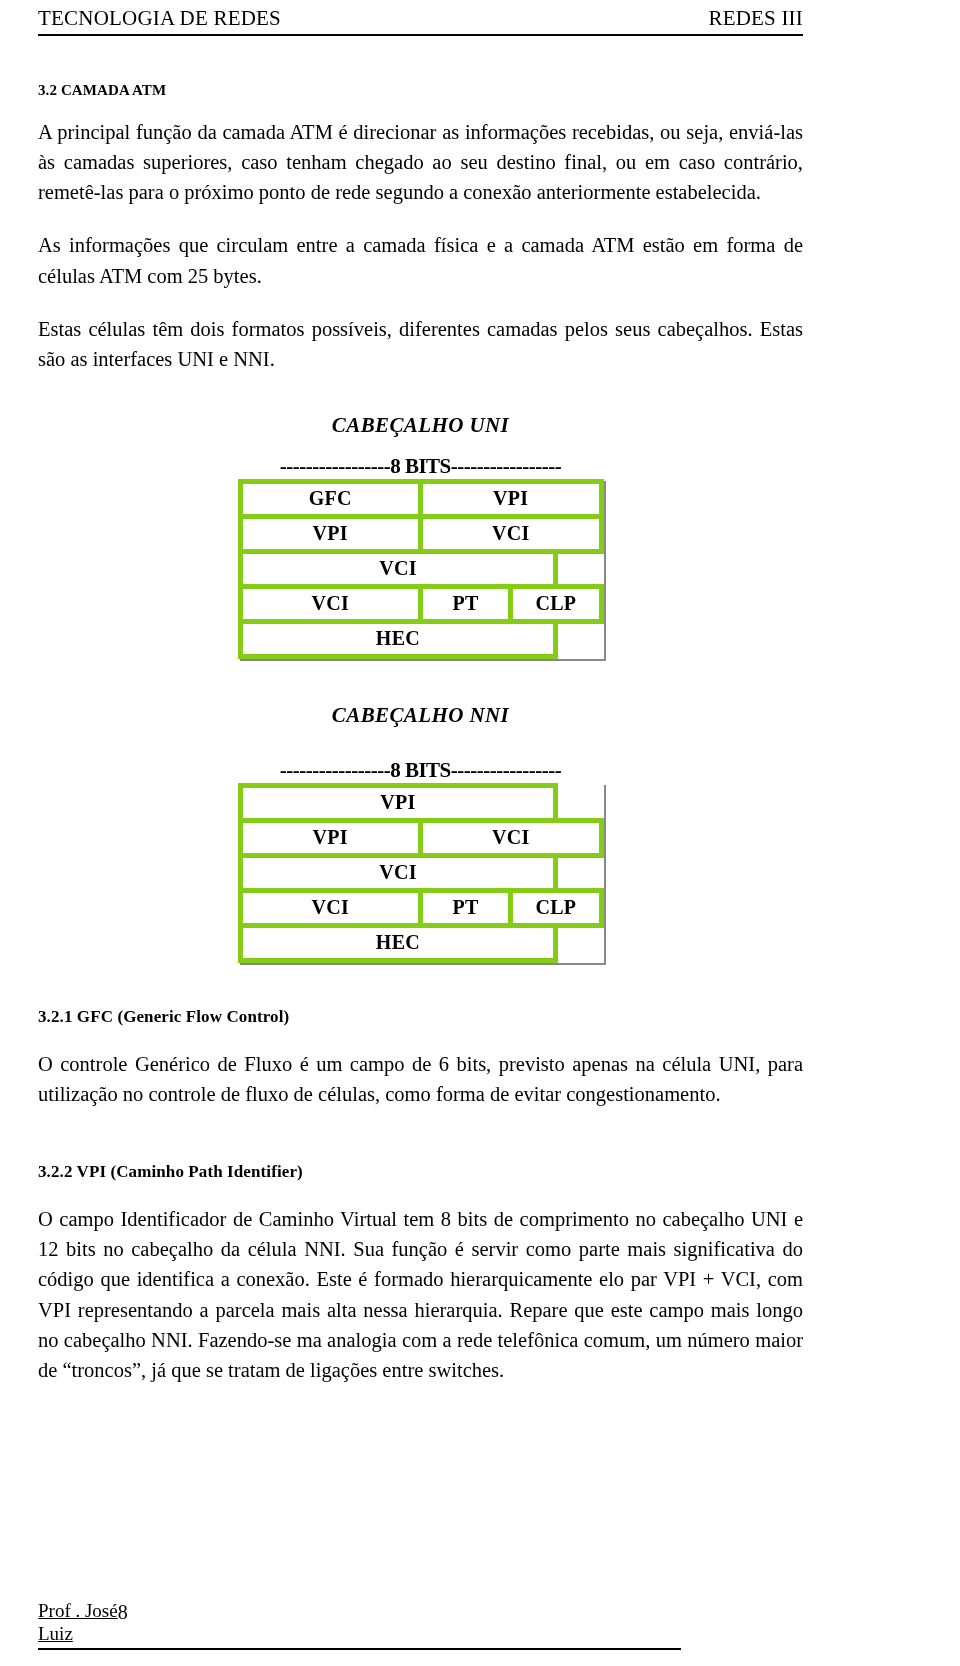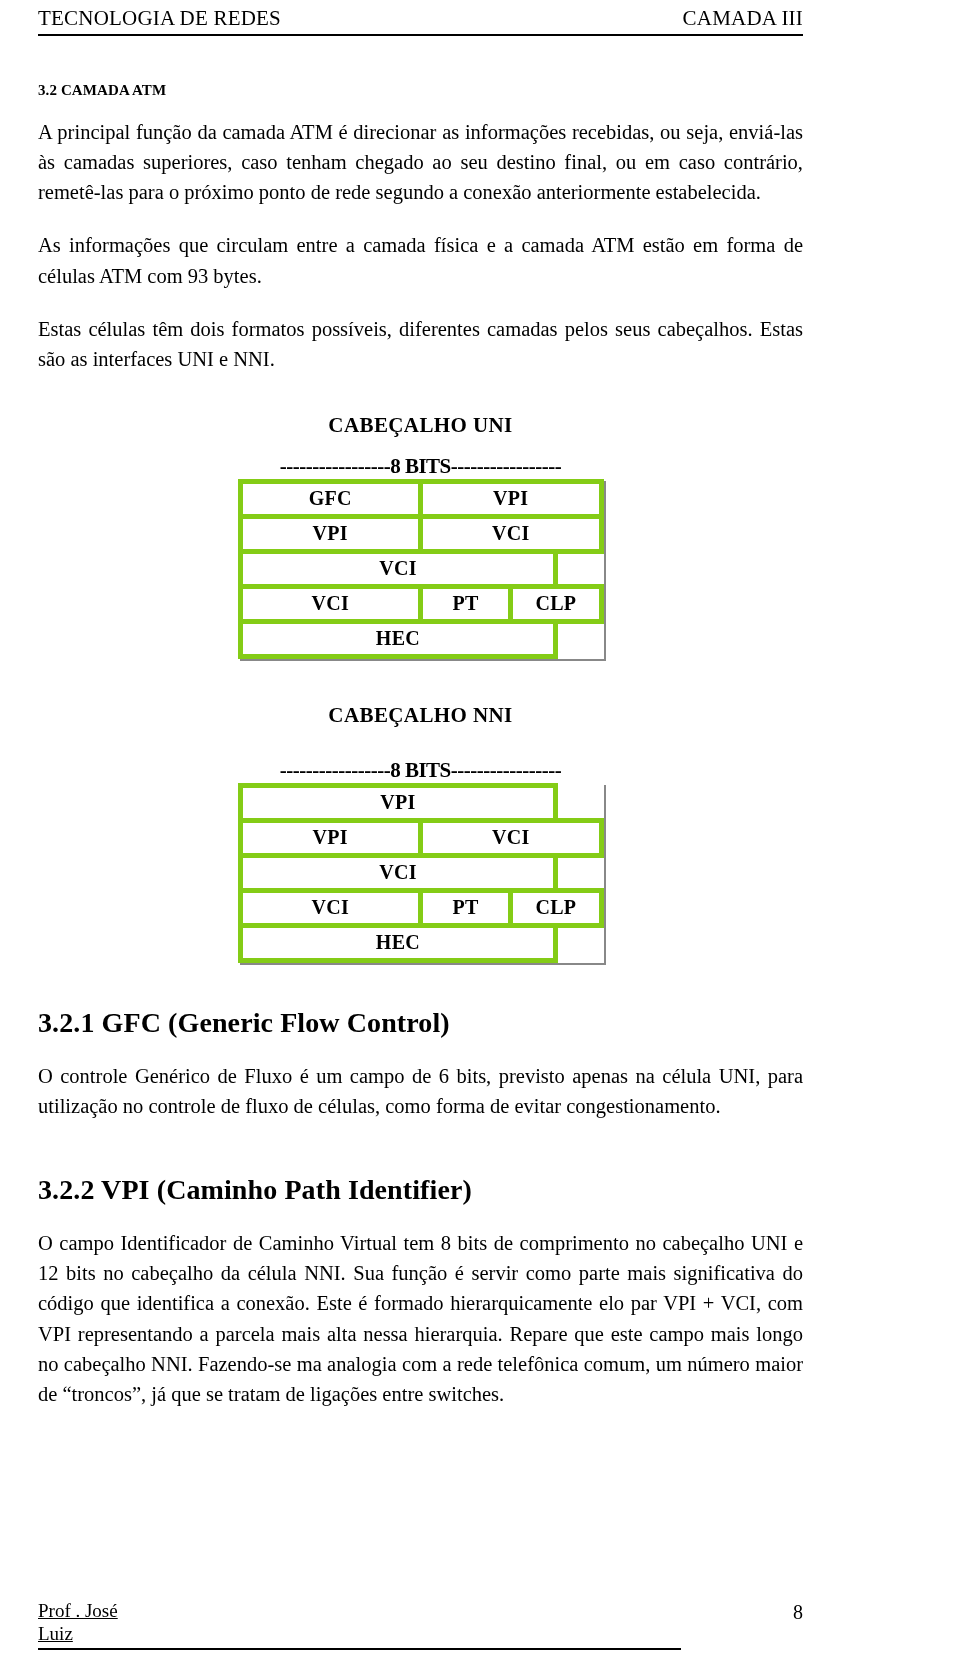--- a/index.html
+++ b/index.html
@@ -44,21 +44,21 @@
   }
 
   
   h2.section-title {
     font-size: 15px;
     font-weight: bold;
     margin: 46px 0 18px 0;
     letter-spacing: .1px;
   }
   h3.subsection-title {
-    font-size: 28px;
+    font-size: 17px;
     font-weight: bold;
     margin: 0 0 22px 0;
     letter-spacing: .1px;
   }
 
   
   p.body-text {
     font-size: 20.5px;
     line-height: 1.47;
     text-align: justify;
@@ -66,20 +66,21 @@
     letter-spacing: 0;
   }
 
   
   .diagram-block { margin: 0; }
   .diagram-title {
     font-size: 21px;
     font-weight: bold;
     text-align: center;
     letter-spacing: .4px;
+    font-style: italic;
   }
   .bits-ruler {
     font-size: 21px;
     font-weight: bold;
     text-align: center;
     letter-spacing: -0.5px;
     white-space: nowrap;
   }
   .cell-table {
     width: 366px;
@@ -102,21 +103,20 @@
 
   
   .doc-footer {
     position: absolute;
     left: 38px;
     right: 38px;
     bottom: 16px;
   }
   .footer-row {
     display: flex;
-    justify-content: space-between;
     align-items: flex-start;
     font-size: 19px;
   }
   .footer-author {
     line-height: 1.25;
   }
   .footer-author span {
     display: block;
     text-decoration: underline;
     width: max-content;
@@ -136,28 +136,28 @@
   .spacer-md { height: 30px; }
   .spacer-lg { height: 44px; }
 </style>
 </head>
 <body>
 
 <div class="page">
 
   <div class="doc-header">
     <div class="hdr-left">TECNOLOGIA DE REDES</div>
-    <div class="hdr-right">CAMADA III</div>
+    <div class="hdr-right">REDES III</div>
   </div>
   <hr class="header-rule">
 
   <h2 class="section-title">3.2 CAMADA ATM</h2>
 
   <p class="body-text">A principal função da camada ATM é direcionar as informações recebidas, ou seja, enviá-las às camadas superiores, caso tenham chegado ao seu destino final, ou em caso contrário, remetê-las para o próximo ponto de rede segundo a conexão anteriormente estabelecida.</p>
-  <p class="body-text">As informações que circulam entre a camada física e a camada ATM estão em forma de células ATM com 93 bytes.</p>
+  <p class="body-text">As informações que circulam entre a camada física e a camada ATM estão em forma de células ATM com 25 bytes.</p>
   <p class="body-text">Estas células têm dois formatos possíveis, diferentes camadas pelos seus cabeçalhos. Estas são as interfaces UNI e NNI.</p>
 
   <div class="diagram-block">
     <div class="spacer-sm"></div>
     <div class="diagram-title">CABEÇALHO UNI</div>
     <div class="spacer-sm"></div>
     <div class="bits-ruler">-----------------8 BITS-----------------</div>
     <table class="cell-table">
       <tbody>
           <tr>

